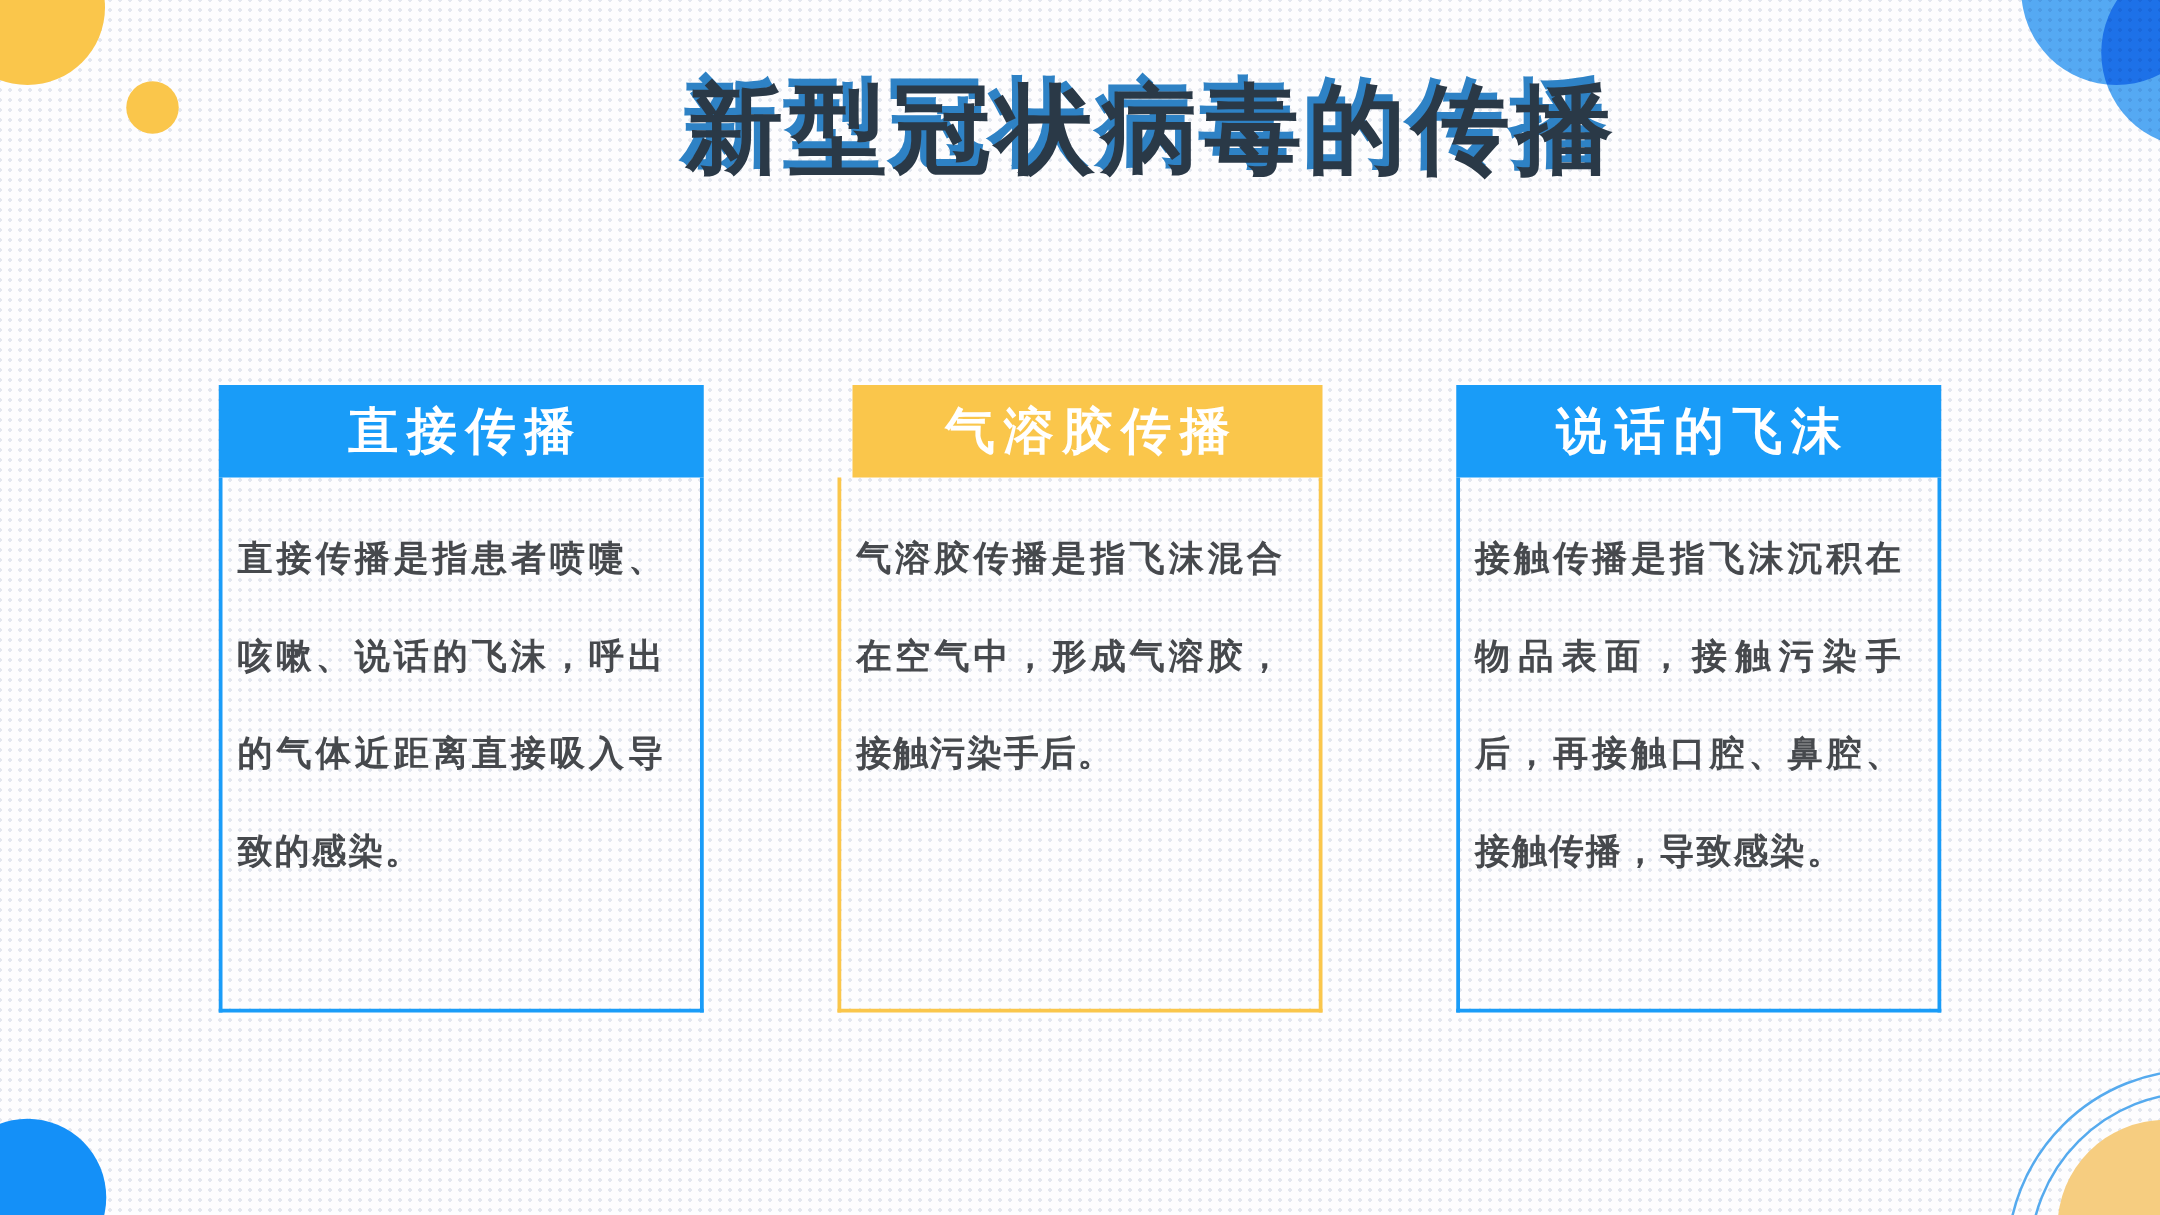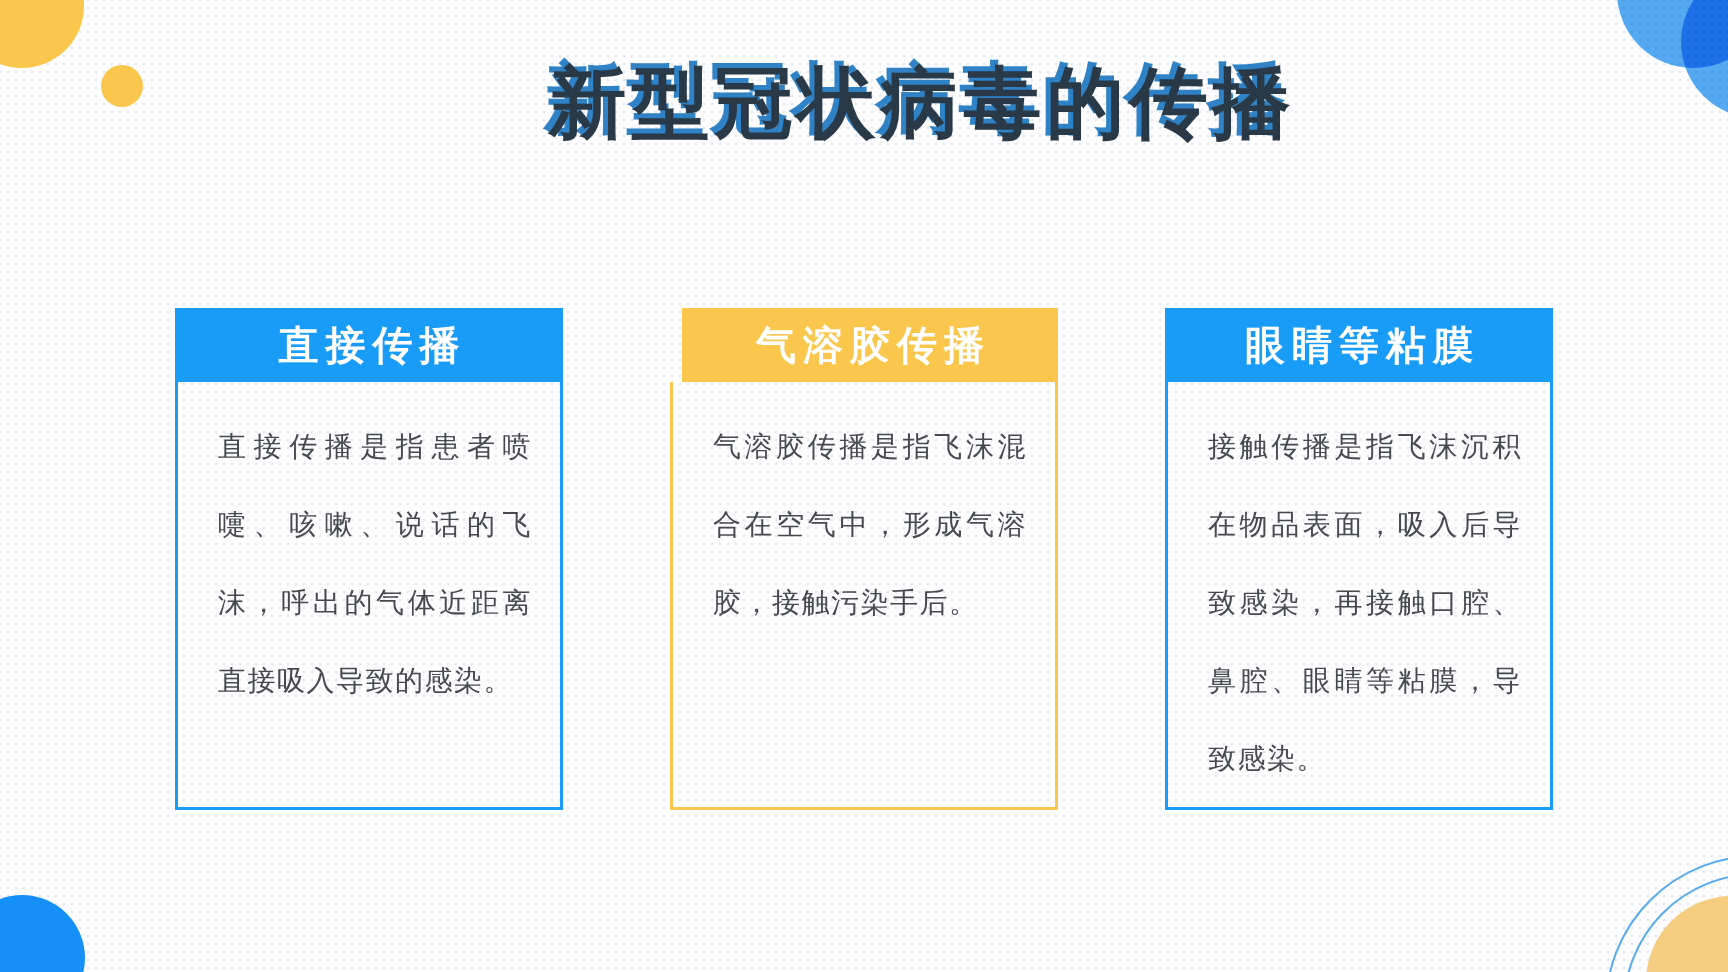--- a/index.html
+++ b/index.html
@@ -85,21 +85,22 @@
     letter-spacing: 7px;
     padding-left: 7px;
     box-sizing: border-box;
     flex: 0 0 auto;
   }
   .card__body {
     flex: 1 1 auto;
     border: 3px solid;
     border-top: none;
     box-sizing: border-box;
-    padding: 26px 28px 0 40px;
+    padding: 26px 28px 0 12px;
+    font-weight: bold;
   }
   .card__text {
     margin: 0;
     font-size: 28px;
     line-height: 78px;
     letter-spacing: 1.5px;
     color: #46494D;
     text-align: justify;
   }
 </style>
@@ -129,20 +130,20 @@
     </section>
 
     <section class="card">
       <header class="card__header" style="background-color: rgb(250, 198, 75); margin-left: 12px;">气溶胶传播</header>
       <div class="card__body" style="border-color: rgb(250, 198, 75);">
         <p class="card__text">气溶胶传播是指飞沫混合在空气中，形成气溶胶，接触污染手后。</p>
       </div>
     </section>
 
     <section class="card">
-      <header class="card__header" style="background-color: rgb(25, 156, 248);">眼睛等粘膜</header>
+      <header class="card__header" style="background-color: rgb(25, 156, 248);">说话的飞沫</header>
       <div class="card__body" style="border-color: rgb(25, 156, 248);">
-        <p class="card__text">接触传播是指飞沫沉积在物品表面，吸入后导致感染，再接触口腔、鼻腔、眼睛等粘膜，导致感染。</p>
+        <p class="card__text">接触传播是指飞沫沉积在物品表面，接触污染手后，再接触口腔、鼻腔、接触传播，导致感染。</p>
       </div>
     </section>
 
   </div>
 </div>
 
 </body></html>

